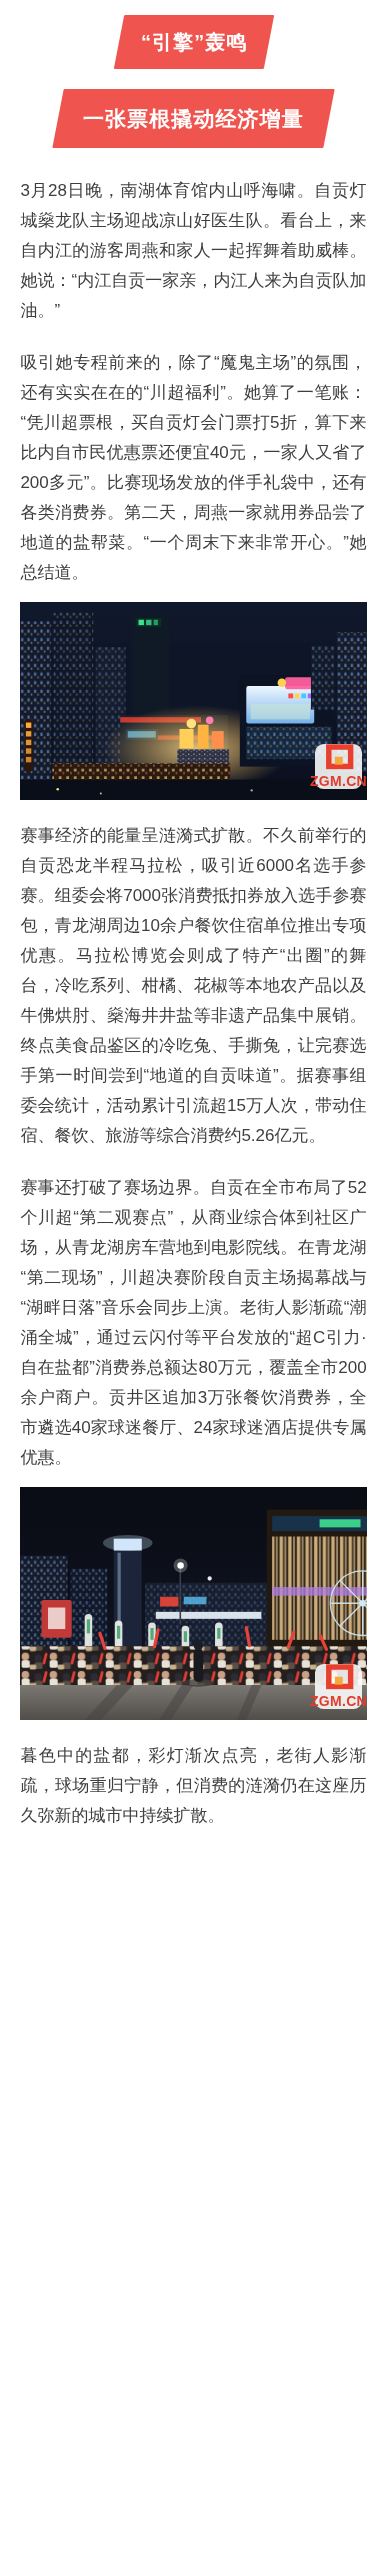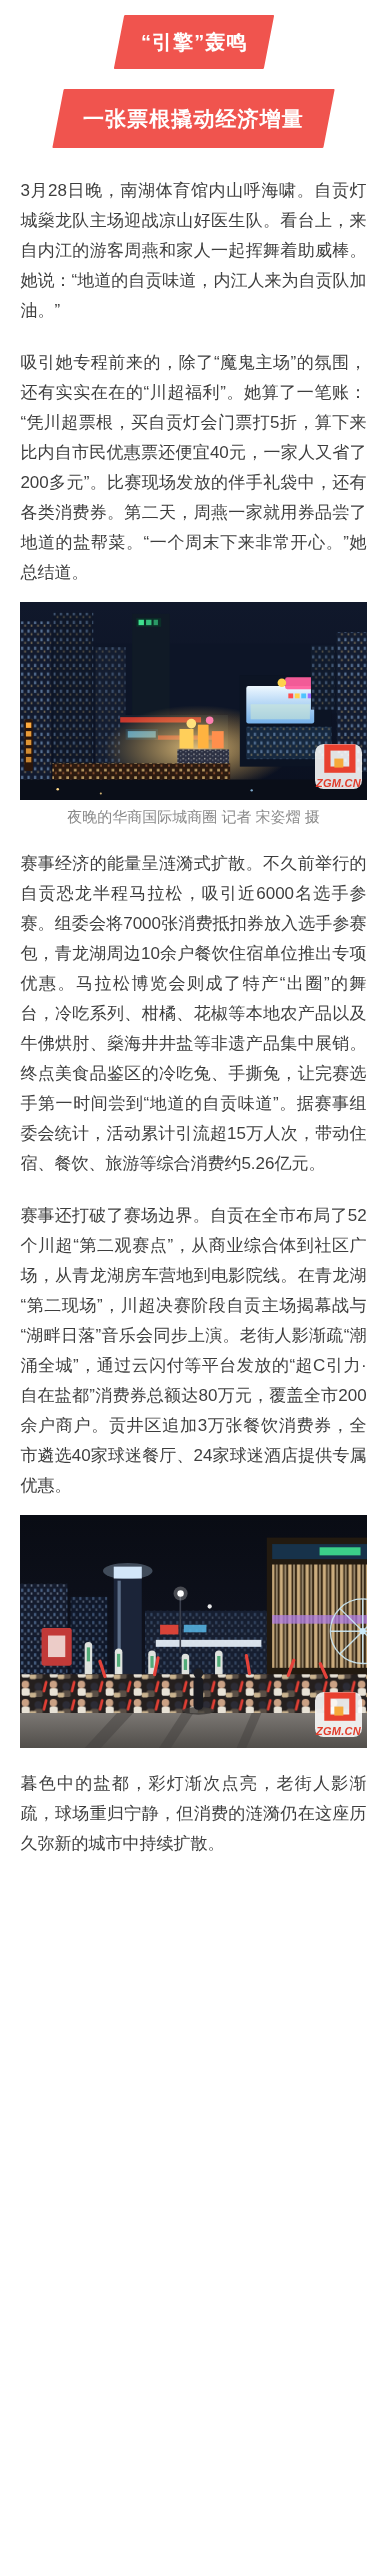--- a/index.html
+++ b/index.html
@@ -22,39 +22,39 @@
   .photo{position:relative;width:347px;overflow:hidden;background:#0a0e18;}
   .photo1{height:198px;}
   .photo2{height:233px;}
   .photo svg{display:block;width:100%;height:100%;}
   figcaption{margin-top:6.5px;font-size:15px;line-height:21.5px;color:#8a8a8a;text-align:center;}
   
   .zgm{position:absolute;right:5.4px;bottom:10.8px;width:47px;height:45px;
        background:rgba(255,255,255,.88);border-radius:8.6px;display:flex;flex-direction:column;
        align-items:center;justify-content:center;gap:1.1px;}
   .zgm-glyph{width:25px;height:20.4px;}
-  .zgm-text{color:#e23d2c;font-weight:bold;font-size:11px;letter-spacing:0.3px;font-style:italic;}
+  .zgm-text{color:#e23d2c;font-weight:bold;font-size:14px;letter-spacing:0.3px;}
 </style>
 </head>
 <body>
 
 <div class="page">
 
   <div class="badge-row">
     <div class="badge badge1">
       <span>“引擎”轰鸣</span>
     </div>
   </div>
   <div class="badge-row">
     <div class="badge badge2">
       <span>一张票根撬动经济增量</span>
     </div>
   </div>
 
-  <p class="para first">3月28日晚，南湖体育馆内山呼海啸。自贡灯城燊龙队主场迎战凉山好医生队。看台上，来自内江的游客周燕和家人一起挥舞着助威棒。她说：“地道的自贡味道，内江人来为自贡队加油。”</p>
+  <p class="para first">3月28日晚，南湖体育馆内山呼海啸。自贡灯城燊龙队主场迎战凉山好医生队。看台上，来自内江的游客周燕和家人一起挥舞着助威棒。她说：“内江自贡一家亲，内江人来为自贡队加油。”</p>
   <p class="para">吸引她专程前来的，除了“魔鬼主场”的氛围，还有实实在在的“川超福利”。她算了一笔账：“凭川超票根，买自贡灯会门票打5折，算下来比内自市民优惠票还便宜40元，一家人又省了200多元”。比赛现场发放的伴手礼袋中，还有各类消费券。第二天，周燕一家就用券品尝了地道的盐帮菜。“一个周末下来非常开心。”她总结道。</p>
 
   <figure>
     <div class="photo photo1">
       <svg viewBox="0 0 644 368" preserveAspectRatio="none">
         <defs>
           <linearGradient id="p1bg" x1="0" y1="0" x2="0" y2="1">
             <stop offset="0" stop-color="#10182b"></stop>
               <stop offset="1" stop-color="#0a1020"></stop>
           </linearGradient>
@@ -147,21 +147,20 @@
           <circle cx="560" cy="342" r="2.4" fill="#ffd98a" opacity=".9"></circle>
       </svg>
       <div class="zgm">
         <svg class="zgm-glyph" viewBox="0 0 60 46">
           <rect x="14" y="5" width="36" height="32" fill="none" stroke="#e8402f" stroke-width="9"></rect>
           <rect x="24" y="21" width="13" height="13" fill="#f6a93b"></rect>
         </svg>
         <div class="zgm-text">ZGM.CN</div>
       </div>
     </div>
-    <figcaption>夜晚的华商国际城商圈 记者 宋姿熠 摄</figcaption>
   </figure>
 
   <p class="para">赛事经济的能量呈涟漪式扩散。不久前举行的自贡恐龙半程马拉松，吸引近6000名选手参赛。组委会将7000张消费抵扣券放入选手参赛包，青龙湖周边10余户餐饮住宿单位推出专项优惠。马拉松博览会则成了特产“出圈”的舞台，冷吃系列、柑橘、花椒等本地农产品以及牛佛烘肘、燊海井井盐等非遗产品集中展销。终点美食品鉴区的冷吃兔、手撕兔，让完赛选手第一时间尝到“地道的自贡味道”。据赛事组委会统计，活动累计引流超15万人次，带动住宿、餐饮、旅游等综合消费约5.26亿元。</p>
   <p class="para">赛事还打破了赛场边界。自贡在全市布局了52个川超“第二观赛点”，从商业综合体到社区广场，从青龙湖房车营地到电影院线。在青龙湖“第二现场”，川超决赛阶段自贡主场揭幕战与“湖畔日落”音乐会同步上演。老街人影渐疏“潮涌全城”，通过云闪付等平台发放的“超C引力·自在盐都”消费券总额达80万元，覆盖全市200余户商户。贡井区追加3万张餐饮消费券，全市遴选40家球迷餐厅、24家球迷酒店提供专属优惠。</p>
 
   <figure>
     <div class="photo photo2">
       <svg viewBox="0 0 644 433" preserveAspectRatio="none">
         <defs>
           <linearGradient id="p2bg" x1="0" y1="0" x2="0" y2="1">

